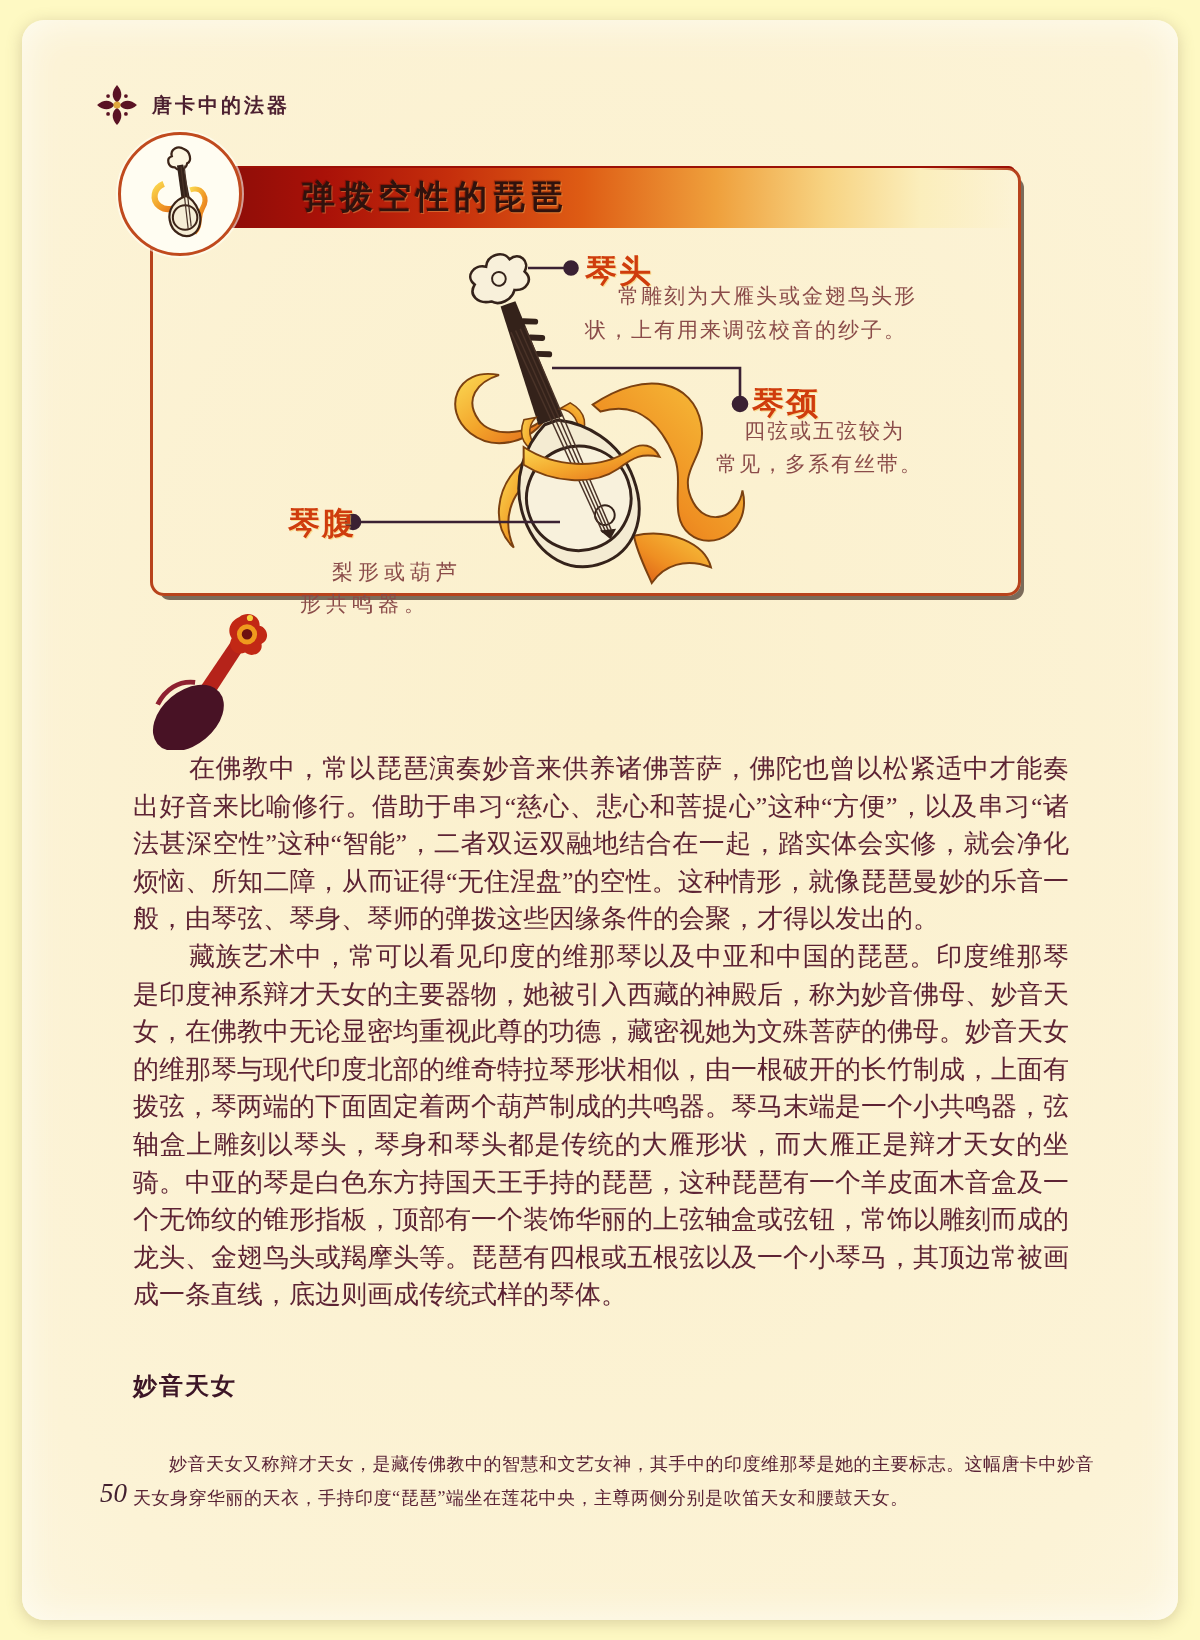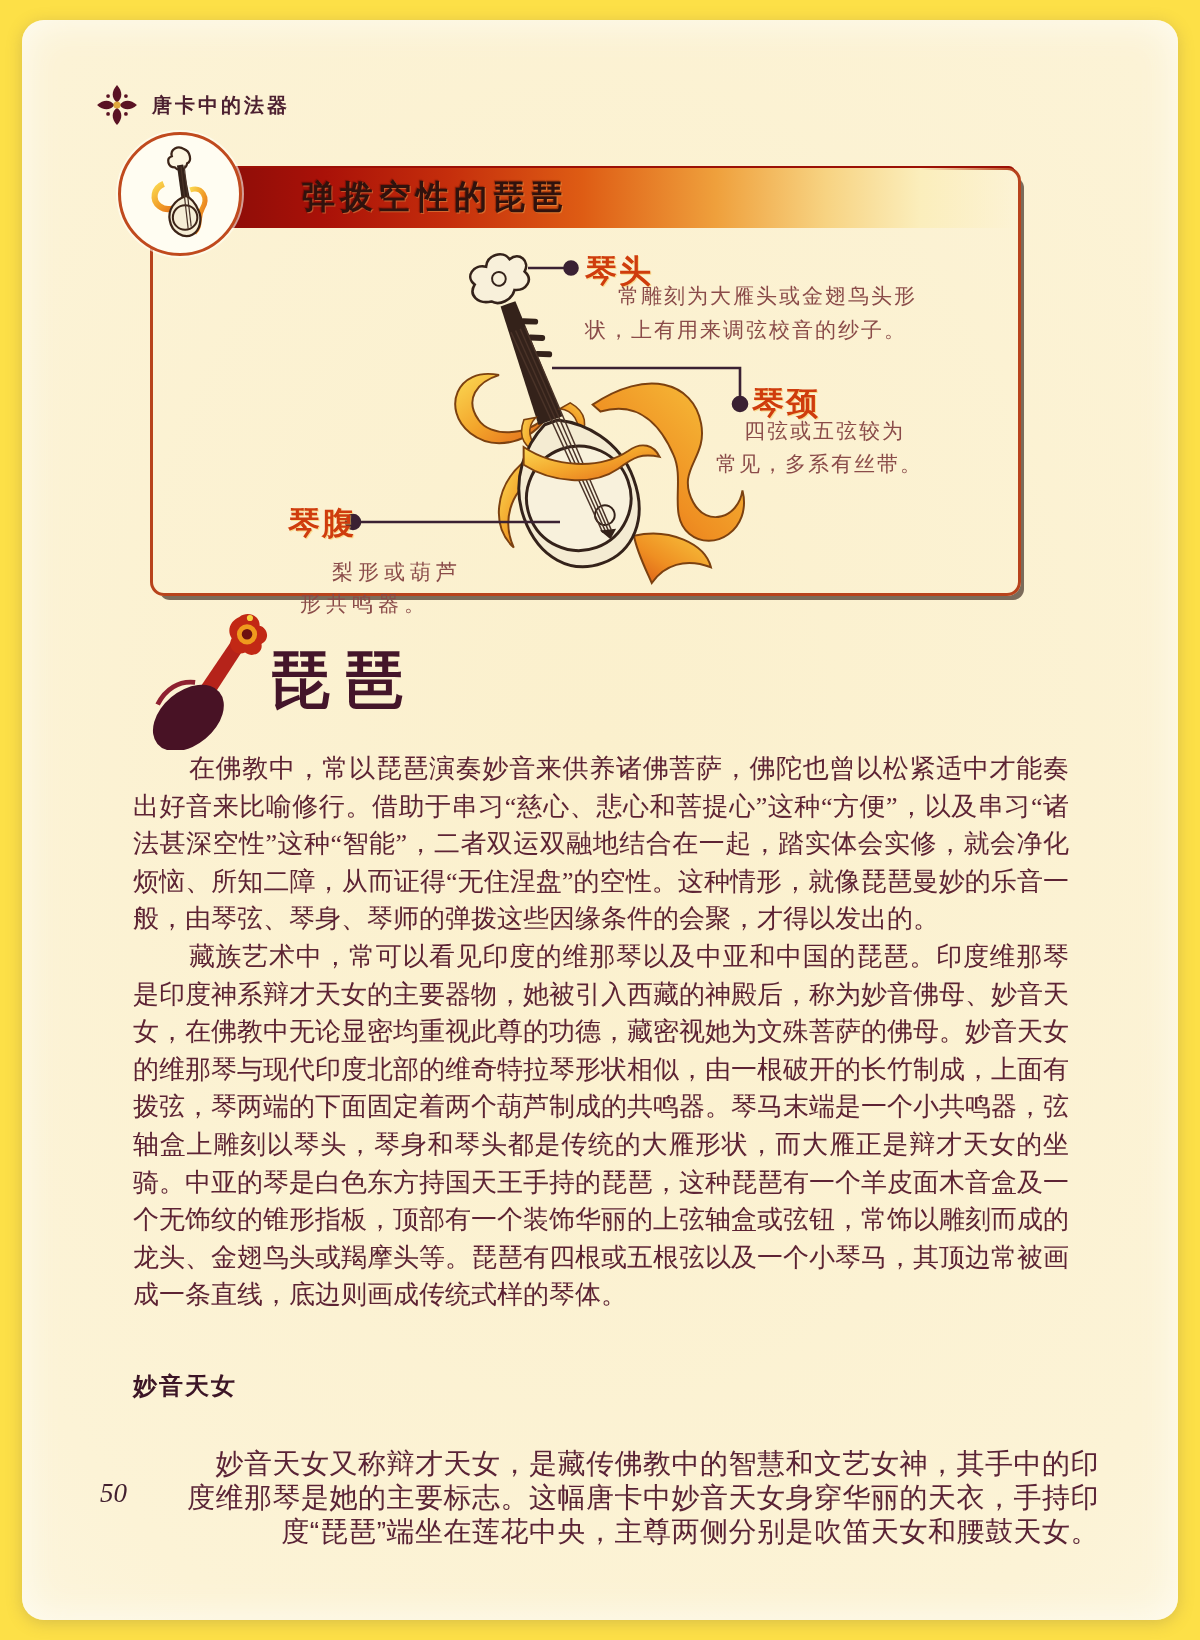--- a/index.html
+++ b/index.html
@@ -1,16 +1,16 @@
 <!DOCTYPE html>
 <html><head>
 <meta charset="utf-8">
 <style>
   html,body{margin:0;padding:0;background:#f3f1ea;}
-  .stage{position:relative;width:1200px;height:1640px;background:#fde047;overflow:hidden;
+  .stage{position:relative;width:1200px;height:1640px;background:#fef9c3;overflow:hidden;
          font-family:"Liberation Serif","DejaVu Serif",serif;}
   .paper{position:absolute;left:22px;top:20px;right:22px;bottom:20px;border-radius:22px;
          background:radial-gradient(115% 115% at 50% 45%, #fbf0cd 0%, #fcf3d6 55%, #fdf8e6 84%, #fffdf2 100%);
          box-shadow:0 3px 16px rgba(130,110,75,.30), inset 0 0 40px rgba(255,255,250,.8);}
   
   .header{position:absolute;left:96px;top:84px;display:flex;align-items:center;}
   .header .title{margin-left:14px;font-family:"Liberation Sans","DejaVu Sans",sans-serif;
                  font-weight:bold;font-size:20px;letter-spacing:3px;color:#4c2030;}
   
   .infobox{position:absolute;left:150px;top:167px;width:865px;height:423px;
@@ -34,22 +34,22 @@
   .section-head{position:absolute;left:268px;top:638px;font-size:62px;font-weight:bold;
                 letter-spacing:12px;color:#44152a;}
   
   .bodytext{position:absolute;left:133px;top:750px;width:936px;font-size:26px;line-height:37.6px;
             color:#5d2334;text-align:justify;text-justify:inter-character;}
   .bodytext p{margin:0;text-indent:2.15em;}
   
   .cap-title{position:absolute;left:133px;top:1370px;font-family:"Liberation Sans","DejaVu Sans",sans-serif;
              font-weight:bold;font-size:24px;letter-spacing:2px;color:#3c1526;}
   .cap-meta{position:absolute;left:133px;top:1409px;font-weight:bold;font-size:21px;letter-spacing:4px;color:#4c1d2a;}
-  .cap-text{position:absolute;left:133px;top:1447px;width:966px;font-family:Liberation Sans, sans-serif;
-            font-size:28px;line-height:34px;color:#5a2336;text-indent:2em;letter-spacing:0.5px;text-align:right;}
+  .cap-text{position:absolute;left:133px;top:1447px;width:966px;font-family:Liberation Serif, serif;
+            font-size:18px;line-height:34px;color:#5a2336;text-indent:2em;letter-spacing:0.5px;}
   .pagenum{position:absolute;left:100px;top:1478px;font-size:27px;font-style:italic;color:#42202f;}
   .overlay{position:absolute;left:150px;top:167px;}
 </style>
 </head>
 <body>
 
 <div class="stage">
   <div class="paper"></div>
 
   <div class="header">
@@ -164,21 +164,20 @@
   <div class="cl-note wide" style="left:300px;top:566px;">形共鸣器。</div>
 
   <svg width="125" height="140" viewBox="0 0 130 145" style="position:absolute;left:148px;top:610px;">
     <path d="M88,30 L101,38 L58,104 L44,95 Z" fill="#b5231a"></path>
     <path d="M95,7 C104,0 117,6 116,16 C125,18 127,31 118,35 C120,44 109,50 101,44 C91,48 82,39 87,29 C81,20 87,10 95,7 Z" fill="#c22815"></path>
     <circle cx="103" cy="25" r="8" fill="#6e1210" stroke="#ef9a1e" stroke-width="5"></circle>
     <circle cx="106" cy="8" r="3.2" fill="#f7d23e"></circle>
     <ellipse cx="42" cy="112" rx="42" ry="28" transform="rotate(-40 42 112)" fill="#481225"></ellipse>
     <path d="M10,98 C18,82 32,73 49,75" fill="none" stroke="#8e2030" stroke-width="5"></path>
   </svg>
-  <div class="section-head">琵琶</div>
 
   <div class="bodytext">
     <p>在佛教中，常以琵琶演奏妙音来供养诸佛菩萨，佛陀也曾以松紧适中才能奏出好音来比喻修行。借助于串习“慈心、悲心和菩提心”这种“方便”，以及串习“诸法甚深空性”这种“智能”，二者双运双融地结合在一起，踏实体会实修，就会净化烦恼、所知二障，从而证得“无住涅盘”的空性。这种情形，就像琵琶曼妙的乐音一般，由琴弦、琴身、琴师的弹拨这些因缘条件的会聚，才得以发出的。</p>
     <p>藏族艺术中，常可以看见印度的维那琴以及中亚和中国的琵琶。印度维那琴是印度神系辩才天女的主要器物，她被引入西藏的神殿后，称为妙音佛母、妙音天女，在佛教中无论显密均重视此尊的功德，藏密视她为文殊菩萨的佛母。妙音天女的维那琴与现代印度北部的维奇特拉琴形状相似，由一根破开的长竹制成，上面有拨弦，琴两端的下面固定着两个葫芦制成的共鸣器。琴马末端是一个小共鸣器，弦轴盒上雕刻以琴头，琴身和琴头都是传统的大雁形状，而大雁正是辩才天女的坐骑。中亚的琴是白色东方持国天王手持的琵琶，这种琵琶有一个羊皮面木音盒及一个无饰纹的锥形指板，顶部有一个装饰华丽的上弦轴盒或弦钮，常饰以雕刻而成的龙头、金翅鸟头或羯摩头等。琵琶有四根或五根弦以及一个小琴马，其顶边常被画成一条直线，底边则画成传统式样的琴体。</p>
   </div>
 
   <div class="cap-title">妙音天女</div>
   <div class="cap-text">妙音天女又称辩才天女，是藏传佛教中的智慧和文艺女神，其手中的印度维那琴是她的主要标志。这幅唐卡中妙音天女身穿华丽的天衣，手持印度“琵琶”端坐在莲花中央，主尊两侧分别是吹笛天女和腰鼓天女。</div>
 
   <div class="pagenum">50</div>

